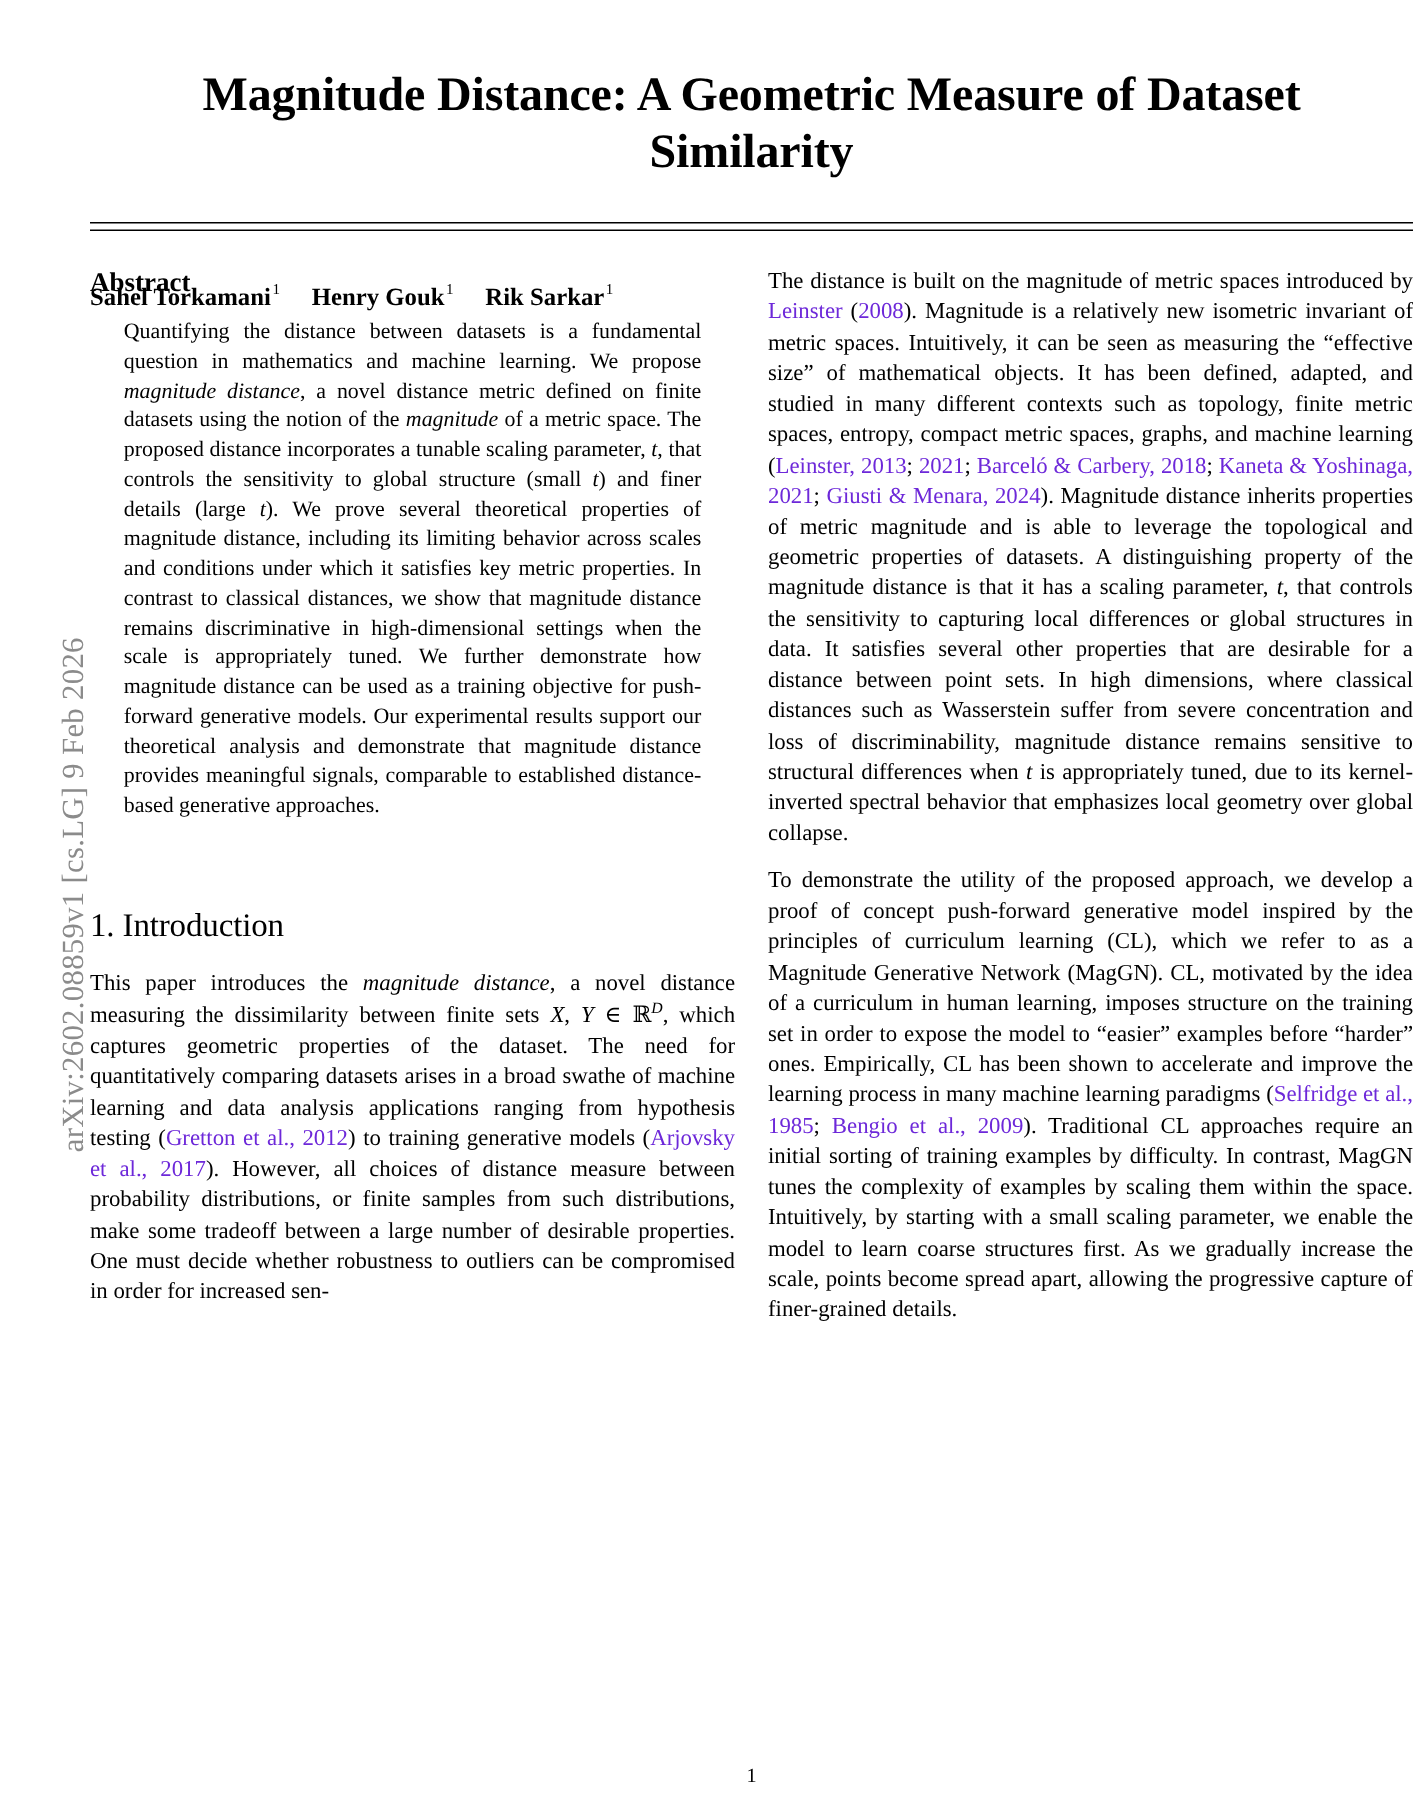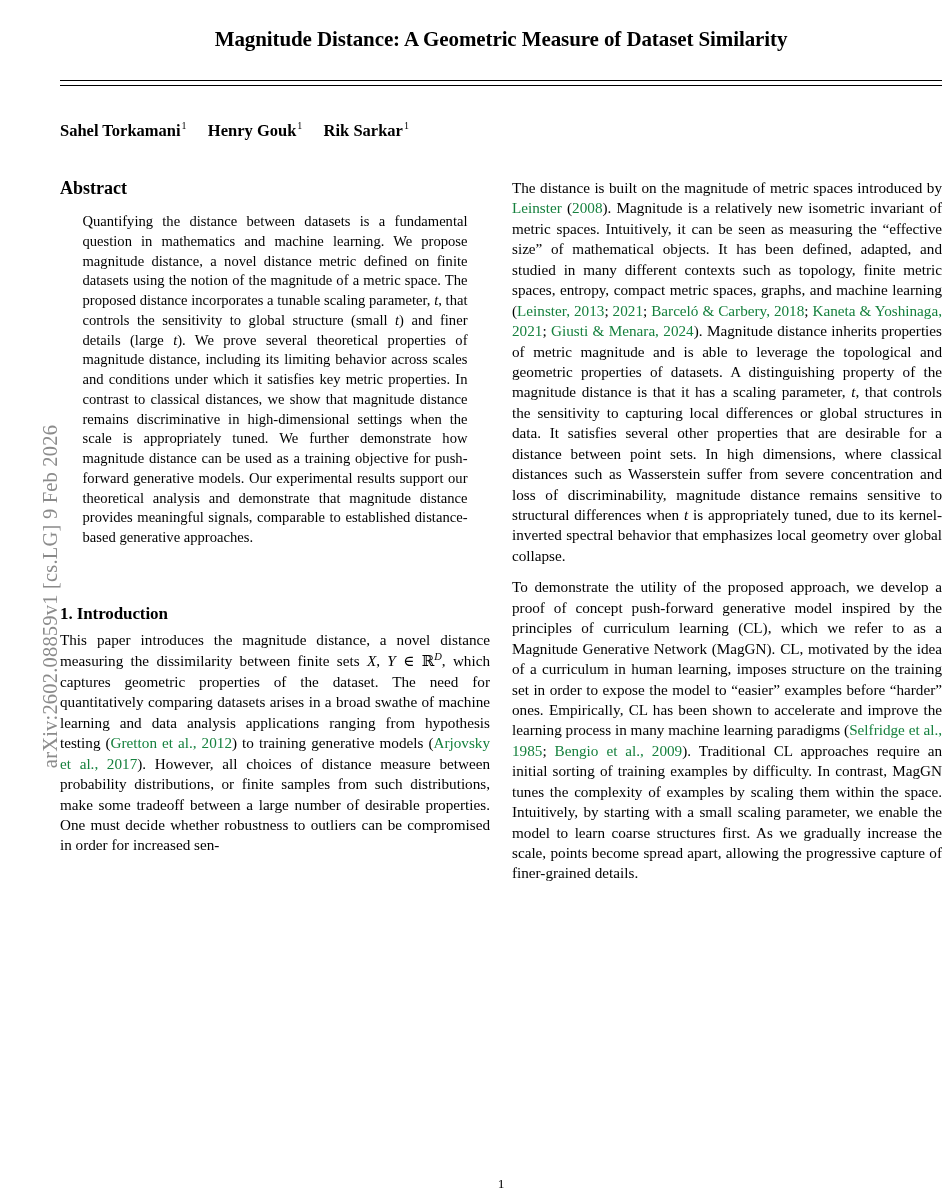--- a/index.html
+++ b/index.html
@@ -43,24 +43,24 @@
   .page {
     position: absolute;
     left: 60px;
     top: 0;
     width: 882px;
     height: 1200px;
   }
 
   
   .title {
-    margin: 0;
+    margin: 16px;
     padding-top: 27px;
     text-align: center;
-    font-size: 21px;
+    font-size: 32px;
     font-weight: bold;
     letter-spacing: -0.1px;
     line-height: 1.2;
   }
   .rule-double {
     margin-top: 28px;
     height: 4px;
     border-top: 1.6px solid #000;
     border-bottom: 1.6px solid #000;
   }
@@ -104,39 +104,39 @@
     margin: 0 auto;
     width: 385px;
     font-size: 14.6px;
     line-height: 1.355;
     text-align: justify;
     text-justify: inter-word;
     hyphens: manual;
   }
 
   h2.section {
-    margin: 0 0 6px 0;
-    font-size: 17px;
-    font-weight: bold;
+    margin: 0 0 16px 0;
+    font-size: 22px;
+    font-weight: normal;
     letter-spacing: -0.1px;
   }
   .section-spacer { height: 56px; }
 
   p.body {
     margin: 0 0 11px 0;
     font-size: 15.2px;
     line-height: 1.345;
     text-align: justify;
     text-justify: inter-word;
     hyphens: manual;
   }
   p.body:last-child { margin-bottom: 0; }
 
-  .cite { color: #15803d; }
-  .it { }
+  .cite { color: #6d28d9; }
+  .it { font-style: italic; }
   .math { font-style: italic; font-family: "Liberation Serif", serif; }
   .mathup { font-style: normal; }
   .bb { font-family: "DejaVu Serif", serif; font-style: normal; }
   sup.sm { font-size: 10.5px; vertical-align: super; }
 
   
   .page-number {
     position: absolute;
     left: 0;
     top: 1176px;

